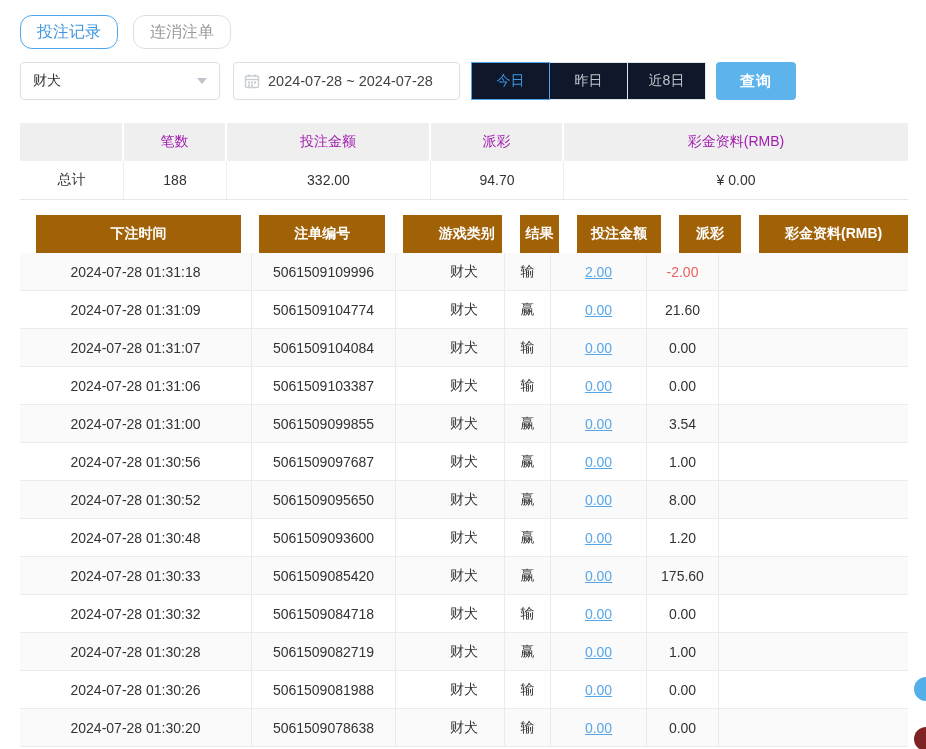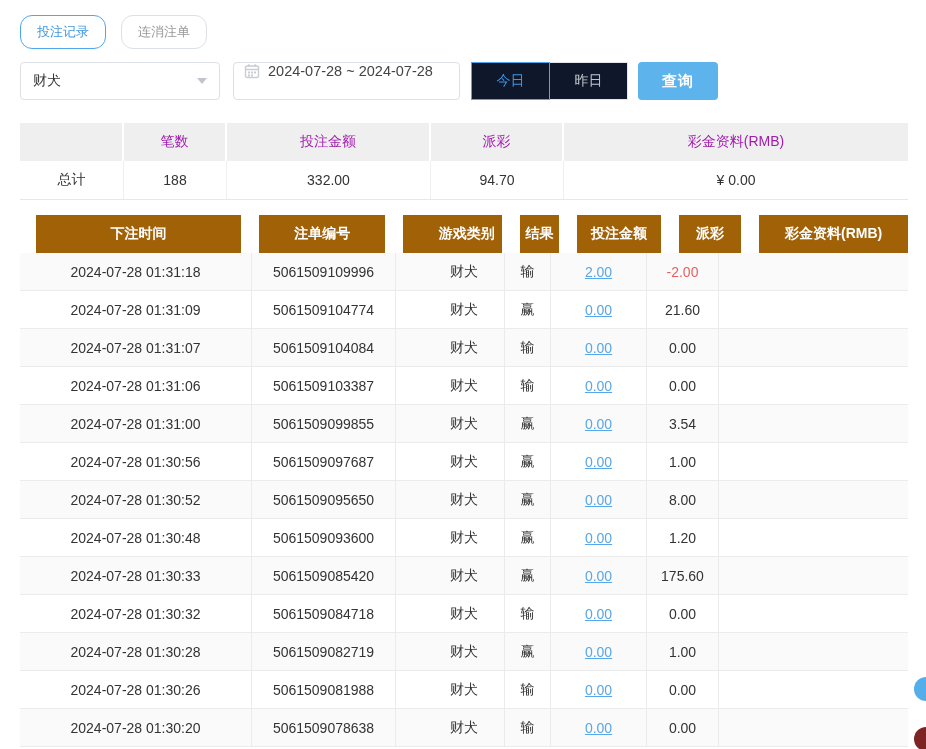--- a/index.html
+++ b/index.html
@@ -3,32 +3,32 @@
 <meta charset="utf-8">
 <style>
   * { margin:0; padding:0; box-sizing:border-box; }
   html,body { background:#fff; }
   body { font-family:"Liberation Sans","DejaVu Sans",sans-serif; color:#333; font-size:14px; }
   .page { position:relative; width:926px; height:749px; background:#fff; overflow:hidden; }
 
   
   .tabs { position:absolute; left:20px; top:15px; display:flex; gap:15px; }
   .tab { height:33px; padding:16px 16px; display:flex; align-items:center; justify-content:center;
-         border:1px solid #dcdfe6; border-radius:12px; background:#fff; color:#999; cursor:pointer; font-size:13px; }
+         border:1px solid #dcdfe6; border-radius:12px; background:#fff; color:#999; cursor:pointer; font-size:16px; }
   .tab.active { border-color:#4ea6ec; color:#4096e0; }
 
   
   .toolbar { position:absolute; left:20px; top:62px; display:flex; align-items:center; }
   .select { width:200px; height:38px; border:1px solid #dcdfe6; border-radius:4px; display:flex;
             align-items:center; padding:0 12px; background:#fff; cursor:pointer; }
   .select .val { flex:1; color:#333; }
   .caret { width:0; height:0; border-left:5px solid transparent; border-right:5px solid transparent;
            border-top:6px solid #c0c4cc; }
   .datebox { width:227px; height:38px; border:1px solid #dcdfe6; border-radius:4px; display:flex;
-             align-items:flex-start; padding:0 10px; margin-left:13px; background:#fff; cursor:pointer; }
+             align-items:center; padding:0 10px; margin-left:13px; background:#fff; cursor:pointer; }
   .datebox svg { flex:0 0 auto; margin-right:8px; }
   .datebox .val { color:#444; white-space:nowrap; font-size:14.5px; }
   .seg { display:flex; margin-left:11px; }
   .seg button { width:79px; height:38px; background:#0f172a; border:1px solid #e2e5ea; color:#c0c4cc;
                 font-size:14px; cursor:pointer; margin-left:-1px; position:relative; }
   .seg button:first-child { margin-left:0; }
   .seg button.active { border-color:#4ea6ec; color:#4096e0; z-index:2; }
   .search-btn { width:80px; height:38px; margin-left:10px; background:#5db3ec; border:none; border-radius:4px;
                 color:#fff; font-size:15px; font-weight:bold; cursor:pointer; letter-spacing:1px; }
 
@@ -94,20 +94,21 @@
         <rect x="10" y="8.5" width="2" height="2" fill="#c8cdd4"></rect>
           <rect x="4" y="11.5" width="2" height="2" fill="#c8cdd4"></rect>
         <rect x="7" y="11.5" width="2" height="2" fill="#c8cdd4"></rect>
       </svg>
       <span class="val">2024-07-28 ~ 2024-07-28</span>
     </div>
 
     <div class="seg">
       <button class="active">今日</button>
       <button>昨日</button>
+      <button>近8日</button>
     </div>
 
     <button class="search-btn">查询</button>
   </div>
 
   <div class="summary">
     <div class="hrow">
       <div class="cell sc0"></div>
       <div class="cell sc1">笔数</div>
       <div class="cell sc2">投注金额</div>

